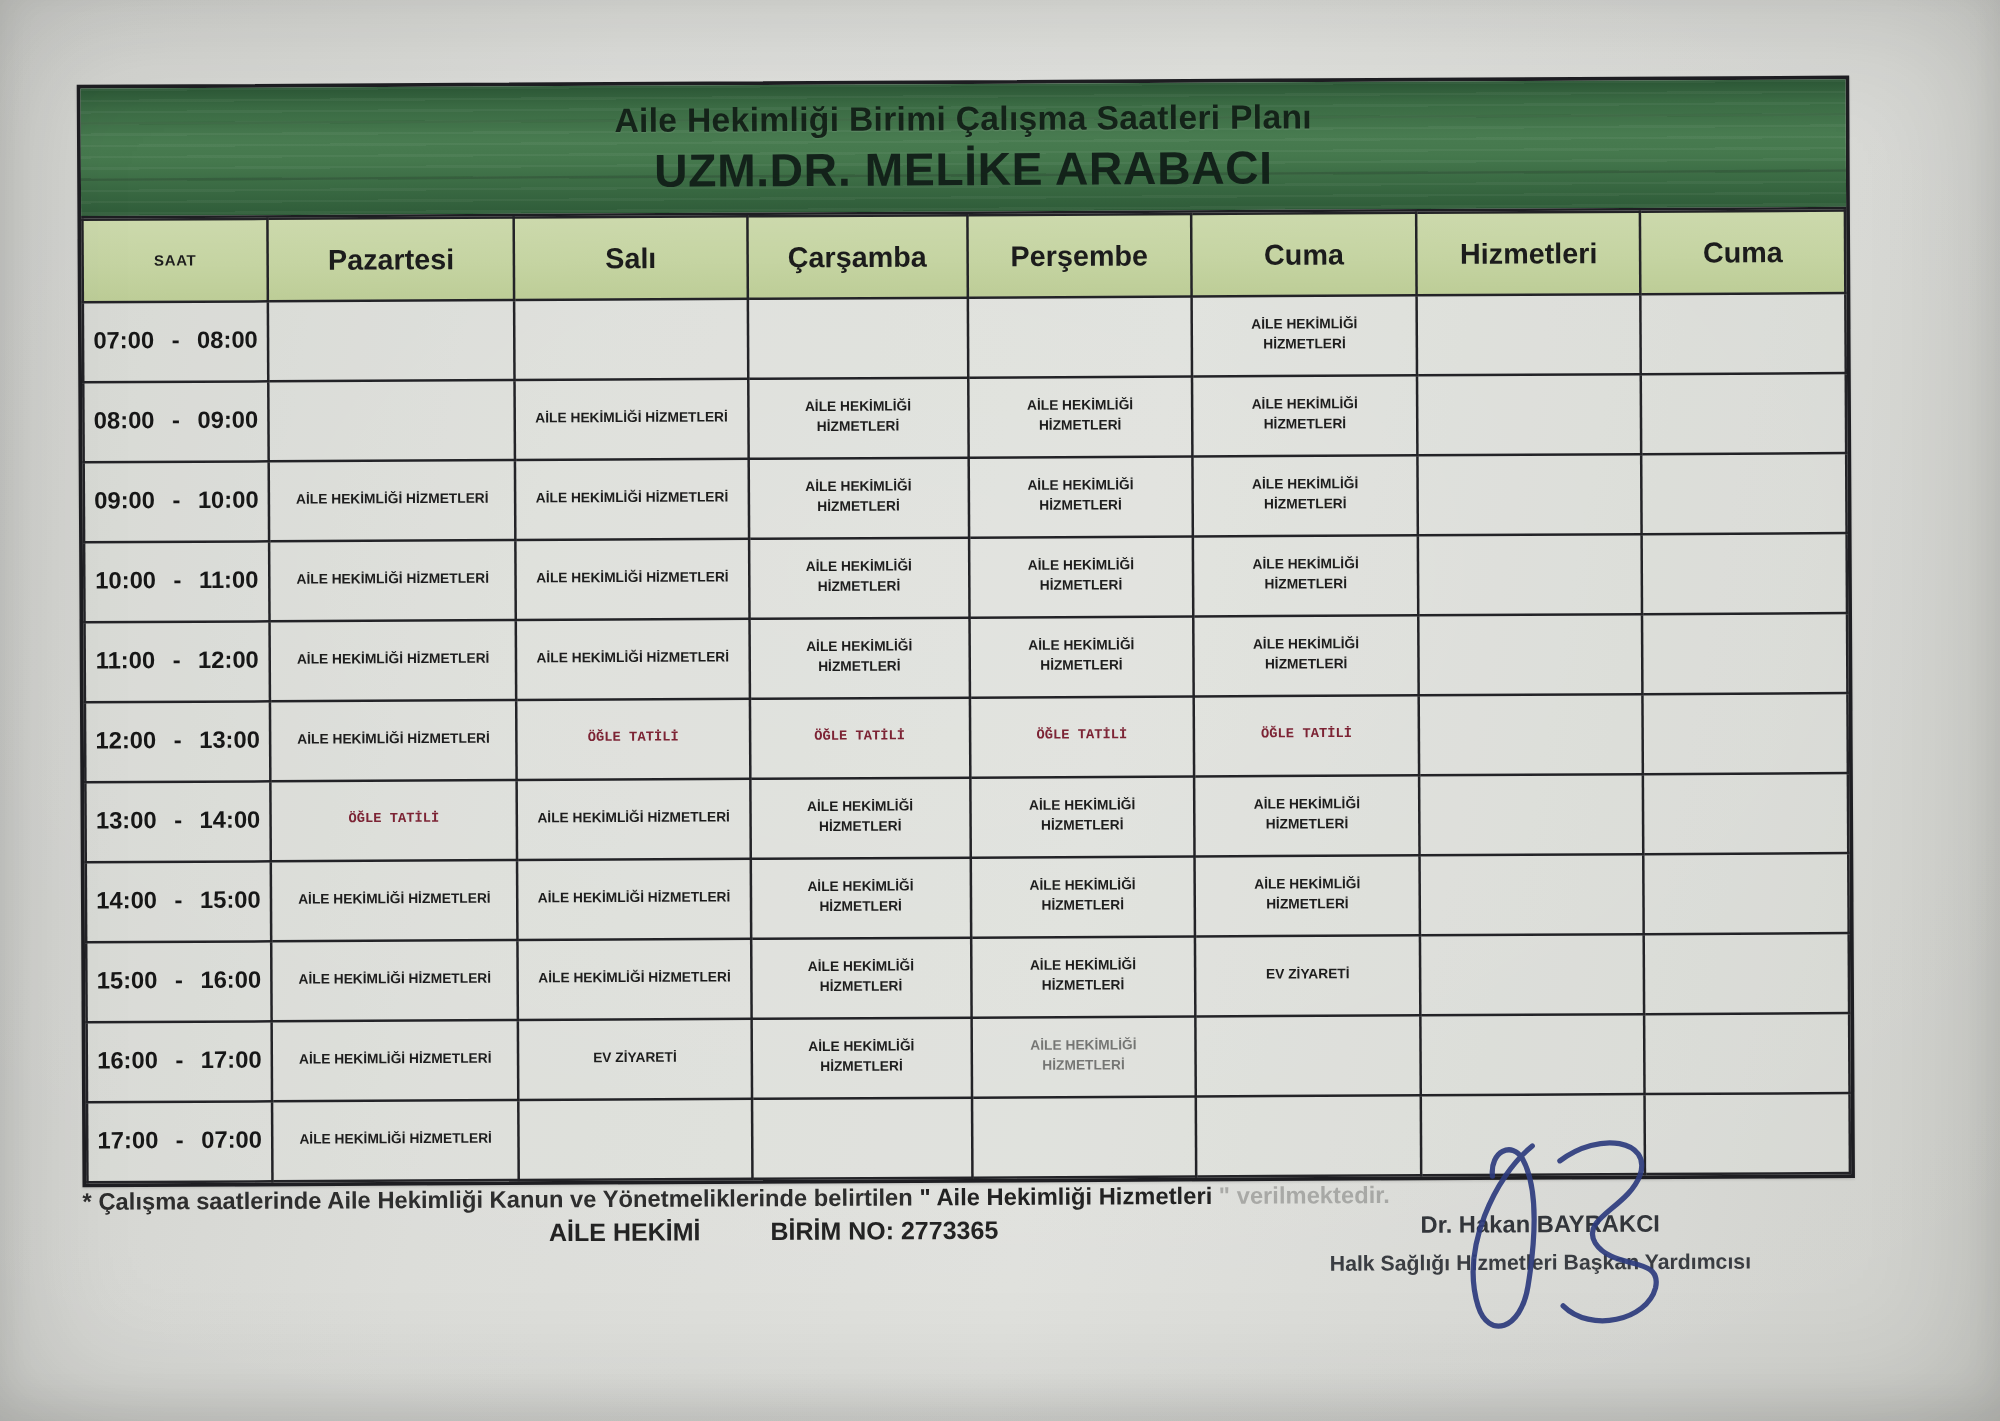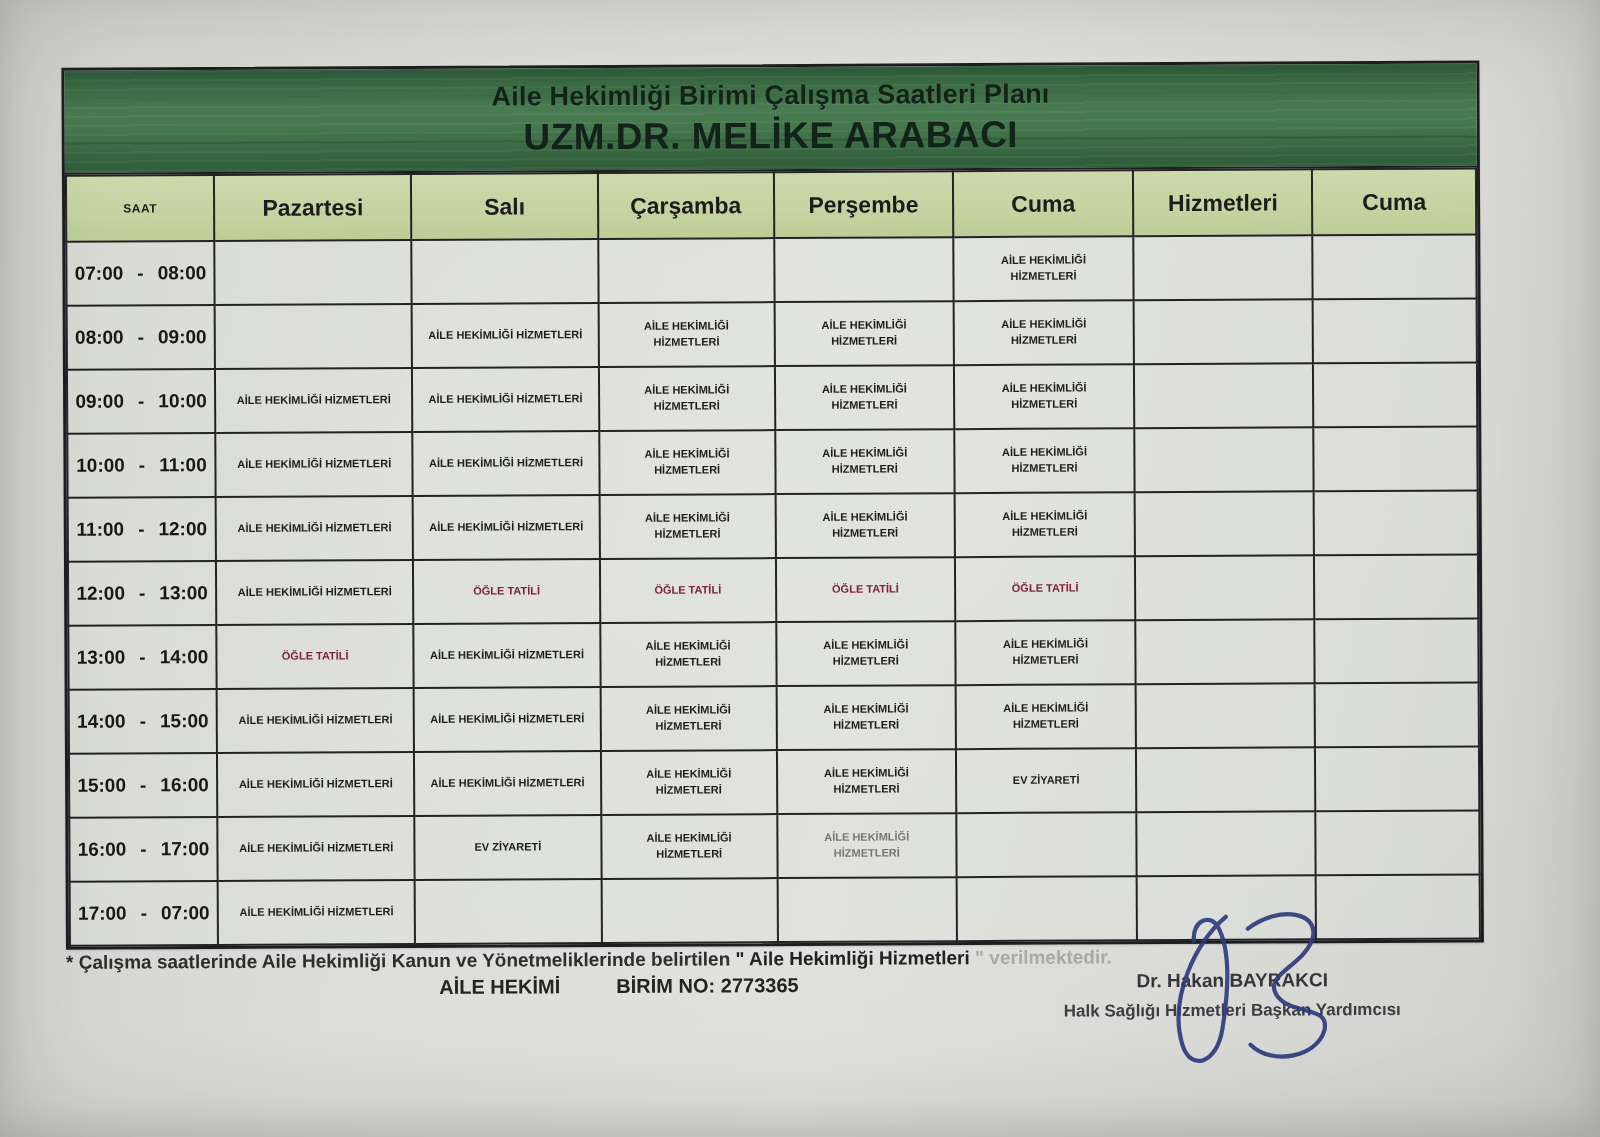--- a/index.html
+++ b/index.html
@@ -58,21 +58,21 @@
   thead th.saat{font-size:12px;letter-spacing:0.5px;}
   tbody td{height:60px;background:rgba(224,225,221,0.35);}
   td.time{
     font-size:19px;font-weight:bold;color:#171717;
   }
   td.time .t-inner{display:flex;justify-content:center;align-items:center;gap:14px;}
   .cell-text{
     font-size:11px;font-weight:bold;color:#1d1d1d;text-align:center;
     line-height:1.45;padding:0 14px;
   }
-  .cell-text.lunch{color:#7c2334;}
+  .cell-text.lunch{color:#7c2334;font-family:Liberation Mono, monospace;}
   .cell-text.visit{color:#1d1d1d;}
   td.faded .cell-text{opacity:0.55;}
 
   
   .footnote{
     position:absolute;left:64px;top:929px;font-size:19px;color:#262626;white-space:nowrap;
   }
   .footnote .fn-prefix{font-weight:bold;color:#2e2e2e;}
   .footnote .fn-highlight{font-weight:bold;color:#222;}
   .footnote .fn-faded{font-weight:bold;color:#222;opacity:0.28;}

